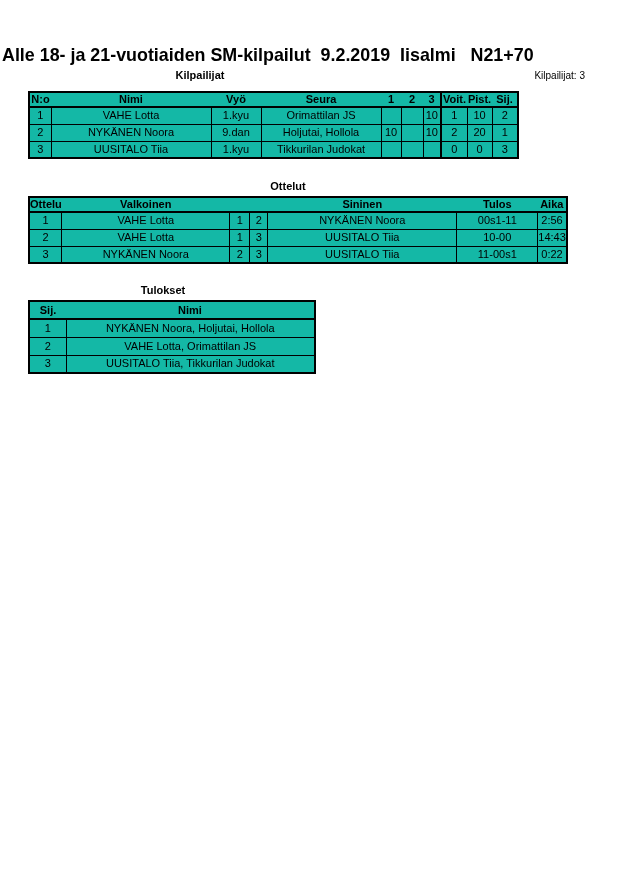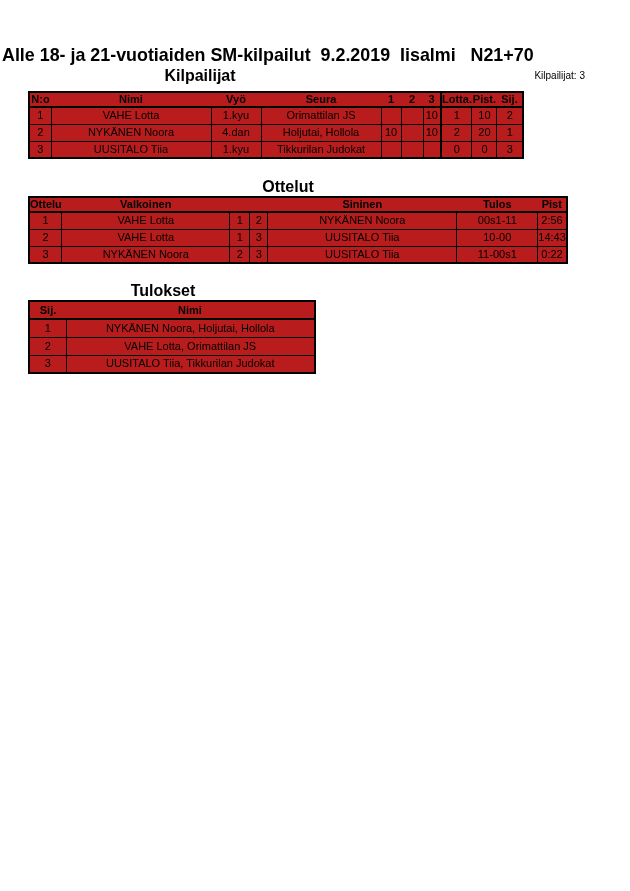--- a/index.html
+++ b/index.html
@@ -15,33 +15,33 @@
     position: absolute; left: 2px; top: 44px;
     font-size: 19px; font-weight: bold; line-height: 21px;
     white-space: pre;
     transform: scaleX(0.94); transform-origin: 0 50%;
   }
   .count {
     position: absolute; top: 70px; right: 45px;
     font-size: 10px; line-height: 11px; white-space: pre;
   }
   .sec {
-    position: absolute; font-size: 16px; font-weight: bold; line-height: 13px;
+    position: absolute; font-size: 11px; font-weight: bold; line-height: 13px;
     transform: translateX(-50%); white-space: nowrap;
   }
   .h-kilpailijat { left: 200px; top: 69px; }
   .h-ottelut    { left: 288px; top: 180px; }
   .h-tulokset   { left: 163px; top: 284px; }
 
   table.tbl {
     position: absolute;
     border-collapse: collapse; table-layout: fixed;
     font-size: 11px; line-height: 13px;
     border: 2px solid #000;
-    background: #b91c1c;
+    background: #14b8a6;
   }
   .t1 { left: 28px; top: 91px; }
   .t2 { left: 28px; top: 196px; }
   .t3 { left: 28px; top: 300px; }
 
   .tbl th, .tbl td {
     padding: 0; overflow: hidden; white-space: nowrap;
     font-size: 11px; vertical-align: middle;
   }
   .tbl thead tr { border-bottom: 2px solid #000; }
@@ -81,42 +81,42 @@
     </colgroup>
     <thead>
       <tr>
         <th class="al">N:o</th>
         <th>Nimi</th>
         <th class="bL bR">Vyö</th>
         <th>Seura</th>
         <th>1</th>
         <th>2</th>
         <th>3</th>
-        <th class="bL2">Lotta.</th>
+        <th class="bL2">Voit.</th>
         <th>Pist.</th>
         <th>Sij.</th>
       </tr>
     </thead>
     <tbody>
       <tr>
         <td>1</td>
         <td class="l">VAHE Lotta</td>
         <td>1.kyu</td>
         <td class="l">Orimattilan JS</td>
         <td></td>
         <td></td>
         <td>10</td>
         <td class="bL2">1</td>
         <td>10</td>
         <td>2</td>
       </tr>
       <tr>
         <td>2</td>
         <td class="l">NYKÄNEN Noora</td>
-        <td>4.dan</td>
+        <td>9.dan</td>
         <td class="l">Holjutai, Hollola</td>
         <td>10</td>
         <td></td>
         <td>10</td>
         <td class="bL2">2</td>
         <td>20</td>
         <td>1</td>
       </tr>
       <tr>
         <td>3</td>
@@ -146,21 +146,21 @@
         <col style="width:27px">
     </colgroup>
     <thead>
       <tr>
         <th class="al">Ottelu</th>
         <th>Valkoinen</th>
         <th></th>
         <th></th>
         <th>Sininen</th>
         <th>Tulos</th>
-        <th class="bL">Pist</th>
+        <th class="bL">Aika</th>
       </tr>
     </thead>
     <tbody>
       <tr>
         <td>1</td>
         <td class="l">VAHE Lotta</td>
         <td>1</td>
         <td>2</td>
         <td class="l">NYKÄNEN Noora</td>
         <td>00s1-11</td>

